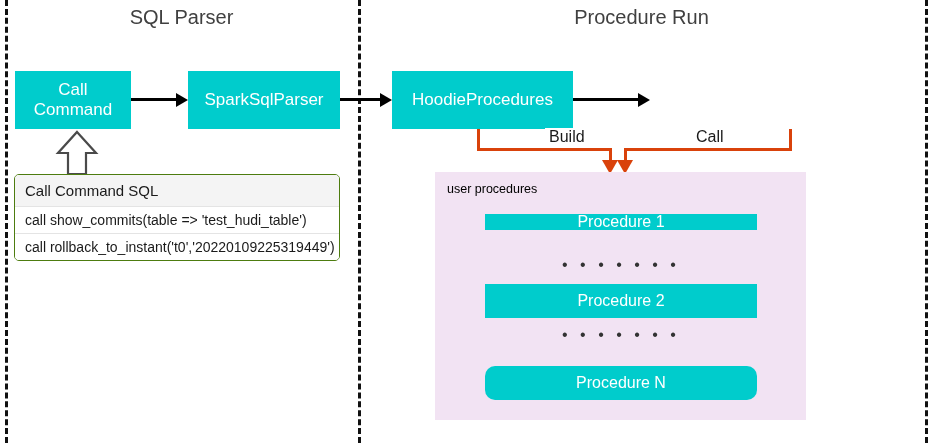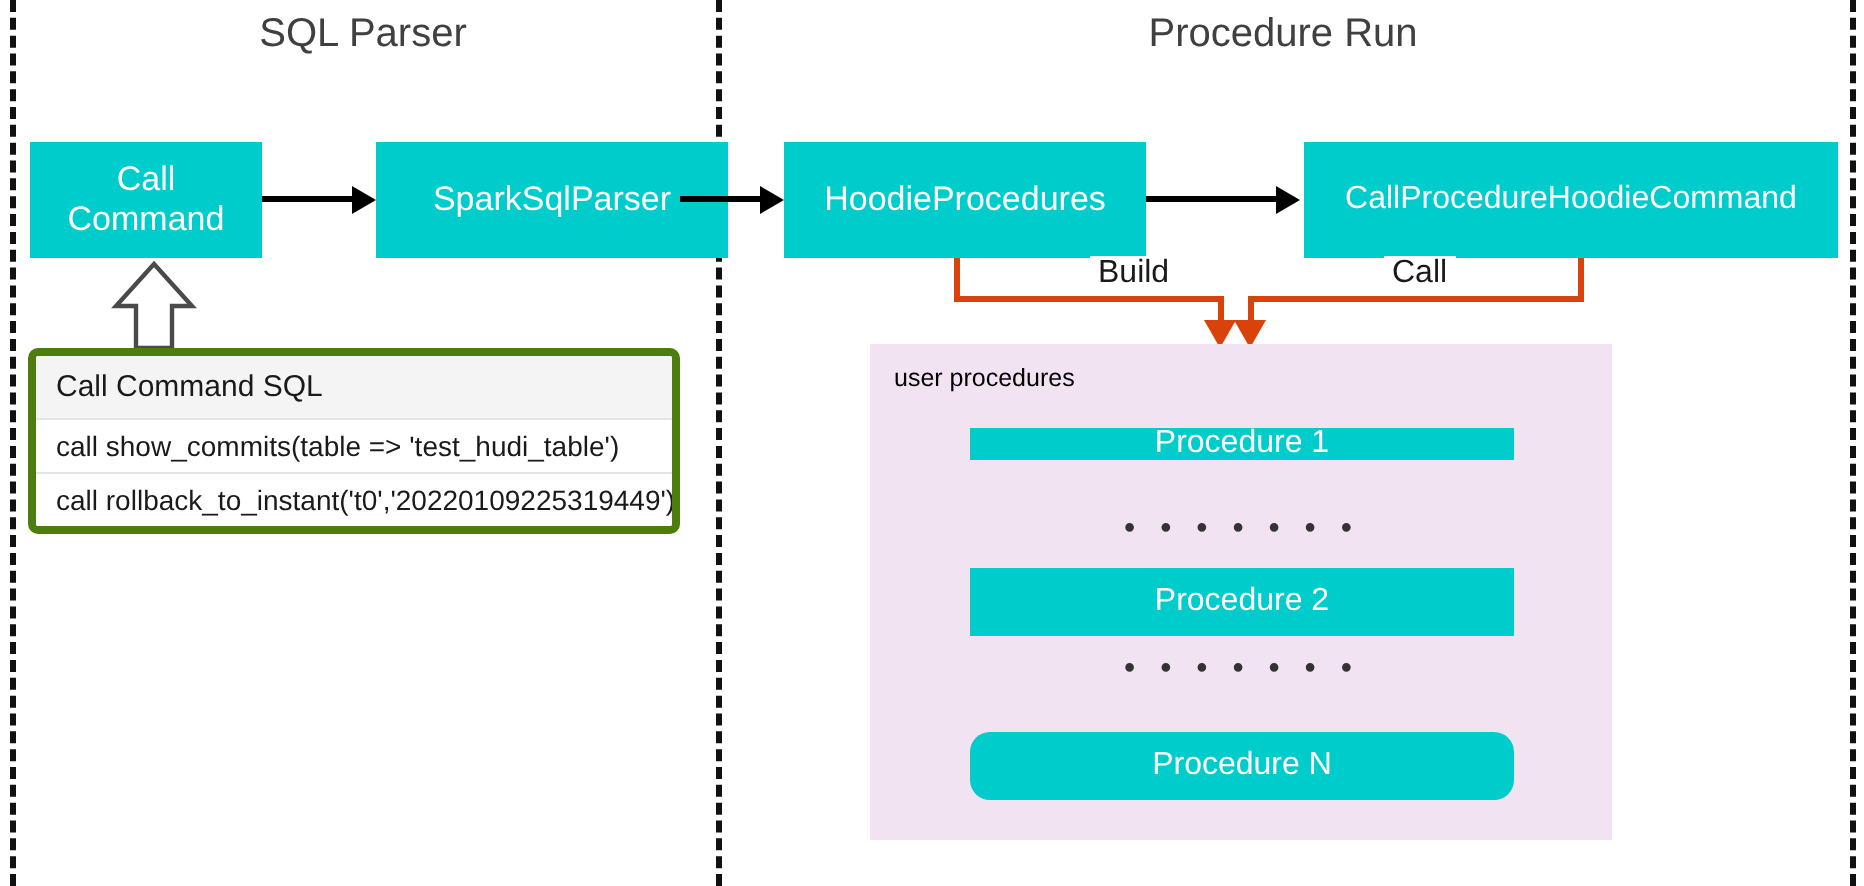--- a/index.html
+++ b/index.html
@@ -67,21 +67,21 @@
     border-left: 12px solid #000000;
   }
 
   
   .hollow-arrow { position: absolute; }
 
   
   .sql-card {
     position: absolute;
     box-sizing: border-box;
-    border: 4px solid #4d7c0f;
+    border: 1px solid #4d7c0f;
     border-radius: 5px;
     background: #ffffff;
     overflow: hidden;
   }
   .sql-row {
     box-sizing: border-box;
     padding: 5px 10px;
     font-size: 14px;
     color: #1a1a1a;
     white-space: nowrap;
@@ -158,31 +158,30 @@
   <div class="section-title" style="left:358px; top:6px; width:567px;">Procedure Run</div>
 
   <div class="tealbox" style="left:15px; top:71px; width:116px; height:58px; flex-direction:column;">
     <span>Call</span>
     <span>Command</span>
   </div>
 
   <div class="arrow-h" style="left:131px; top:98px; width:45px;"></div>
   <div class="arrow-head-r" style="left:176px; top:92.5px;"></div>
 
-  <div class="tealbox" style="left:188px; top:71px; width:176px; height:58px;">SparkSqlParser</div>
+  <div class="tealbox" style="left:188px; top:71px; width:152px; height:58px;">SparkSqlParser</div>
 
   <div class="arrow-h" style="left:340px; top:98px; width:40px;"></div>
   <div class="arrow-head-r" style="left:380px; top:92.5px;"></div>
 
   <div class="tealbox" style="left:392px; top:71px; width:181px; height:58px;">HoodieProcedures</div>
 
   <div class="arrow-h" style="left:573px; top:98px; width:65px;"></div>
   <div class="arrow-head-r" style="left:638px; top:92.5px;"></div>
 
-  <div class="tealbox small" style="left:652px; top:71px; width:267px; height:58px;">CallProcedureHoodieCommand</div>
 
   <div class="hollow-arrow" style="left:55px; top:130px;">
     <svg width="44" height="46" viewBox="0 0 44 46">
       <polygon points="22,2 41,23 31,23 31,44 13,44 13,23 3,23" fill="#ffffff" stroke="#4a4a4a" stroke-width="2.2" stroke-linejoin="miter"></polygon>
     </svg>
   </div>
 
   <div class="sql-card" style="left:14px; top:174px; width:326px;">
     <div class="sql-row header">Call Command SQL</div>
     <div class="sql-row">call show_commits(table =&gt; 'test_hudi_table')</div>

